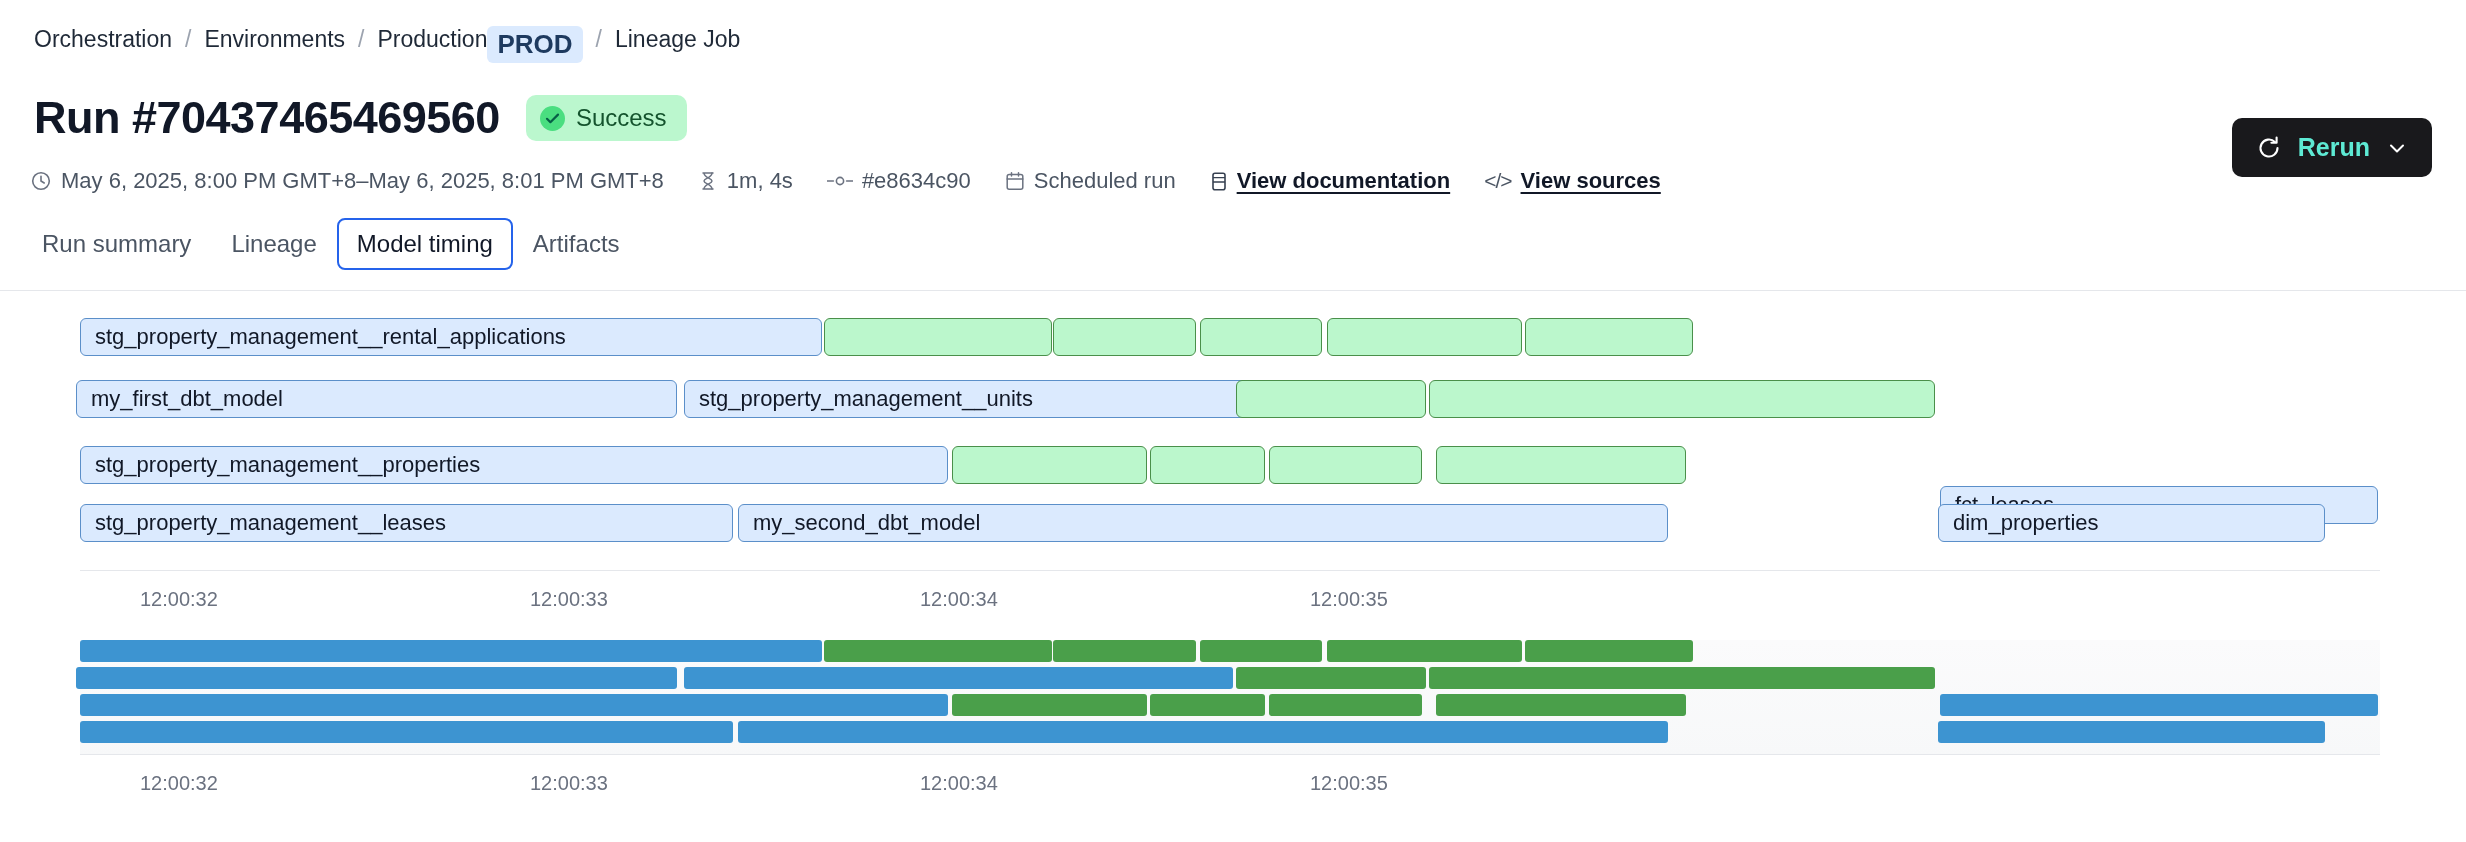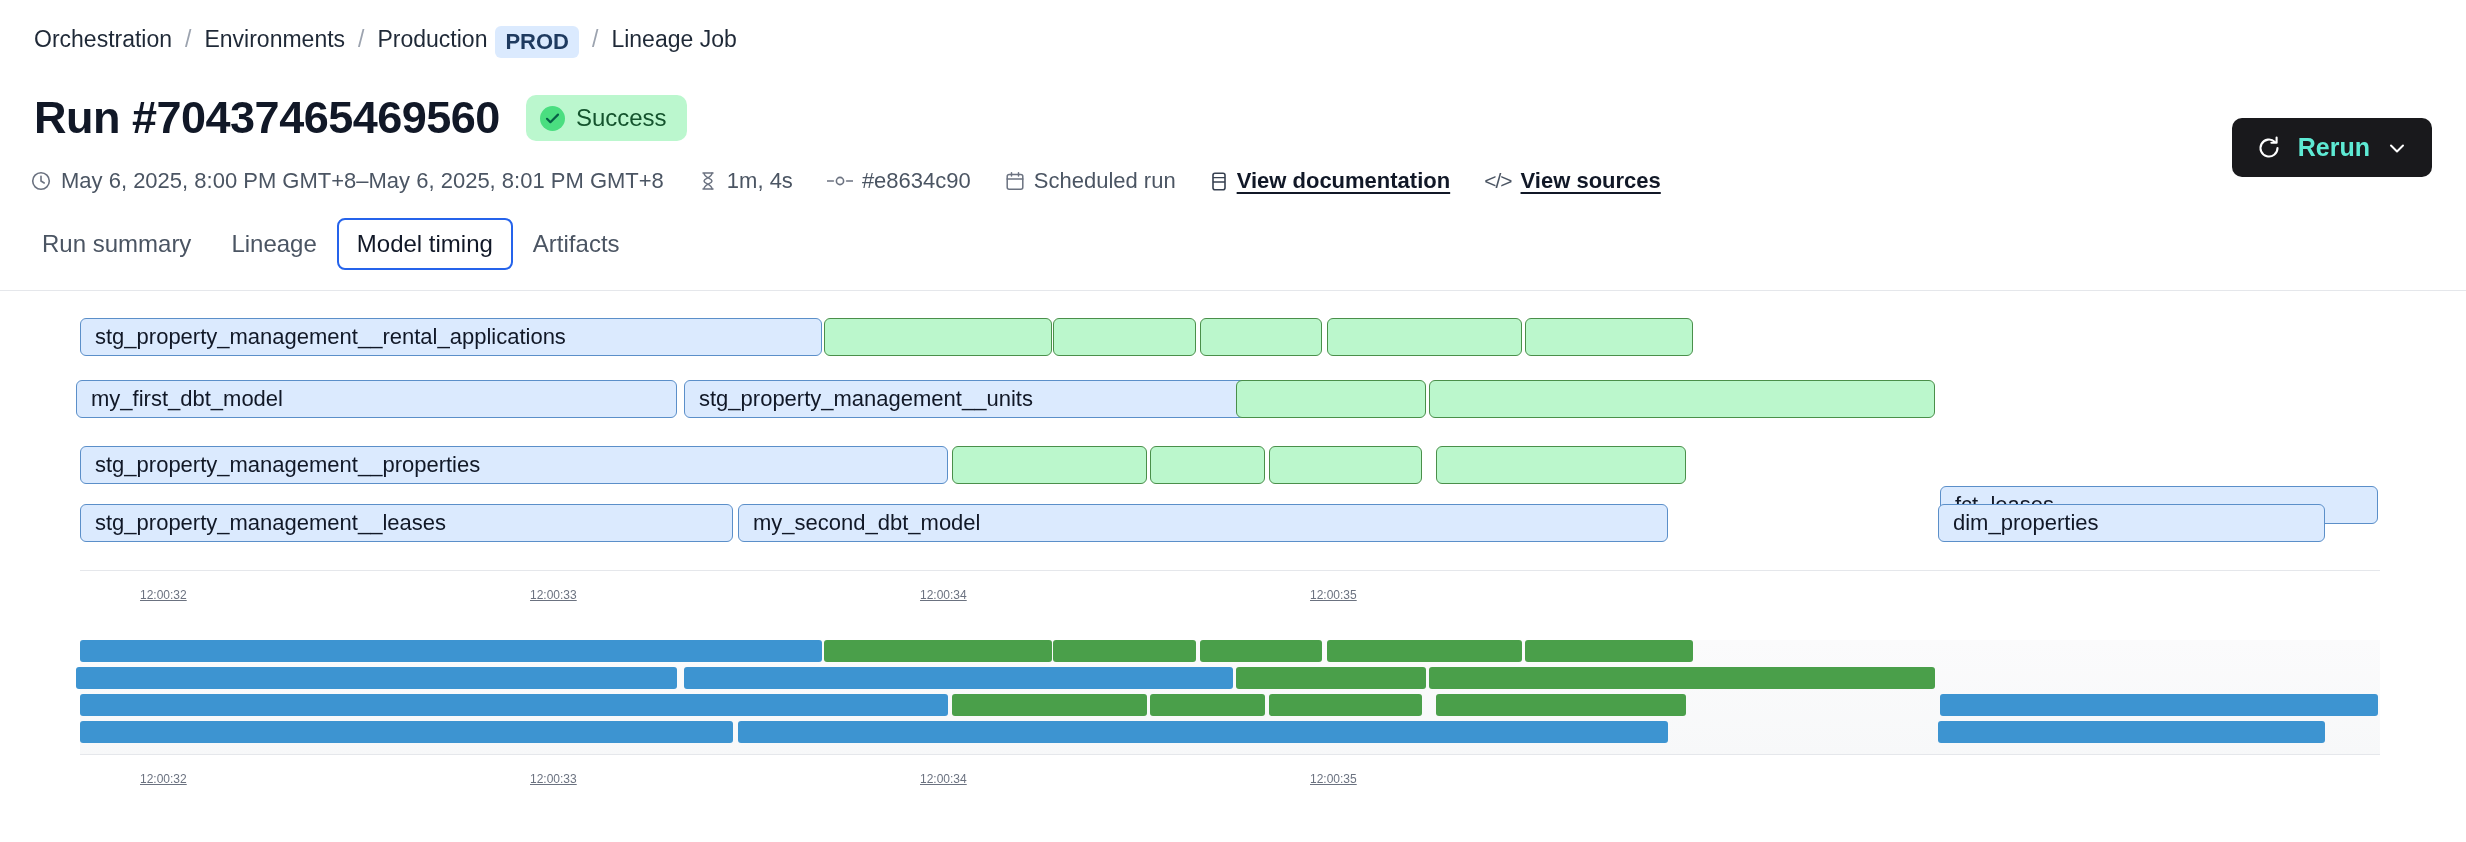--- a/index.html
+++ b/index.html
@@ -15,21 +15,21 @@
   .breadcrumb {
     position: absolute; left: 34px; top: 26px;
     display: flex; align-items: flex-start; gap: 0;
     font-size: 23px; color: #1f2937; white-space: nowrap;
   }
   .crumb { color: #1f2937; }
   .crumb-sep { color: #9ca3af; margin: 0 13px; }
   .crumb-chip {
     background: #dbeafe; color: #1e3a5f;
     border-radius: 6px; padding: 3px 10px;
-    font-size: 22px; font-weight: 700; margin-left: 8px;
+    font-size: 26px; font-weight: 700; margin-left: 0;
   }
 
   
   .title-row {
     position: absolute; left: 34px; top: 92px;
     display: flex; align-items: center; gap: 26px;
   }
   .page-title { font-size: 45px; font-weight: 700; letter-spacing: -0.5px; color: #111827; }
   .status-badge {
     display: flex; align-items: center; gap: 11px;
@@ -104,23 +104,22 @@
   .bar.step {
     background: #bbf7cc; border: 1.5px solid #4a8f4a;
   }
   .bar-label {
     font-size: 22px; color: #111827;
     padding-left: 14px; overflow: hidden; text-overflow: clip;
   }
   .axis { position: absolute; left: 0; width: 2466px; }
   .axis-line { position: absolute; left: 80px; width: 2300px; height: 1px; background: #e5e7eb; }
   .axis-tick {
-    position: absolute; font-size: 12px; color: #6b7280;
+    position: absolute; font-size: 20px; color: #6b7280;
     transform: translateX(0);
-    text-decoration: underline;
   }
 
   
   .minimap { position: absolute; left: 0; top: 640px; width: 2466px; height: 115px; }
   .mini-row { position: absolute; left: 0; width: 2466px; height: 22px; }
   .mini-bar {
     position: absolute; top: 0; height: 22px; border-radius: 3px;
   }
   .mini-bar.model { background: #3d94d1; }
   .mini-bar.step  { background: #4a9f4a; }

